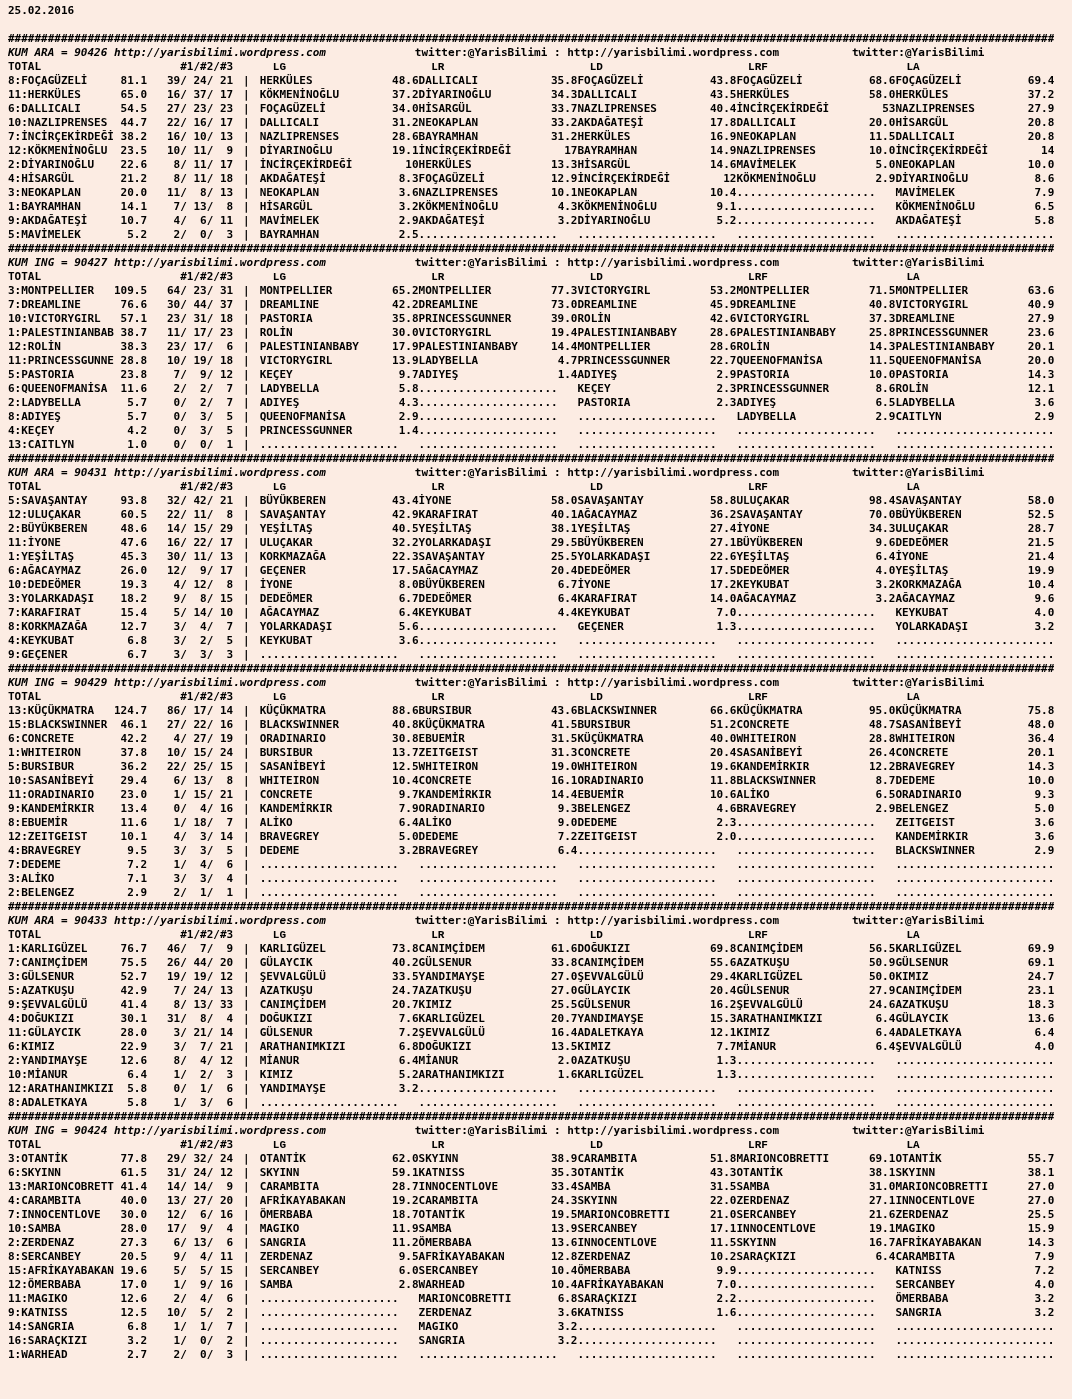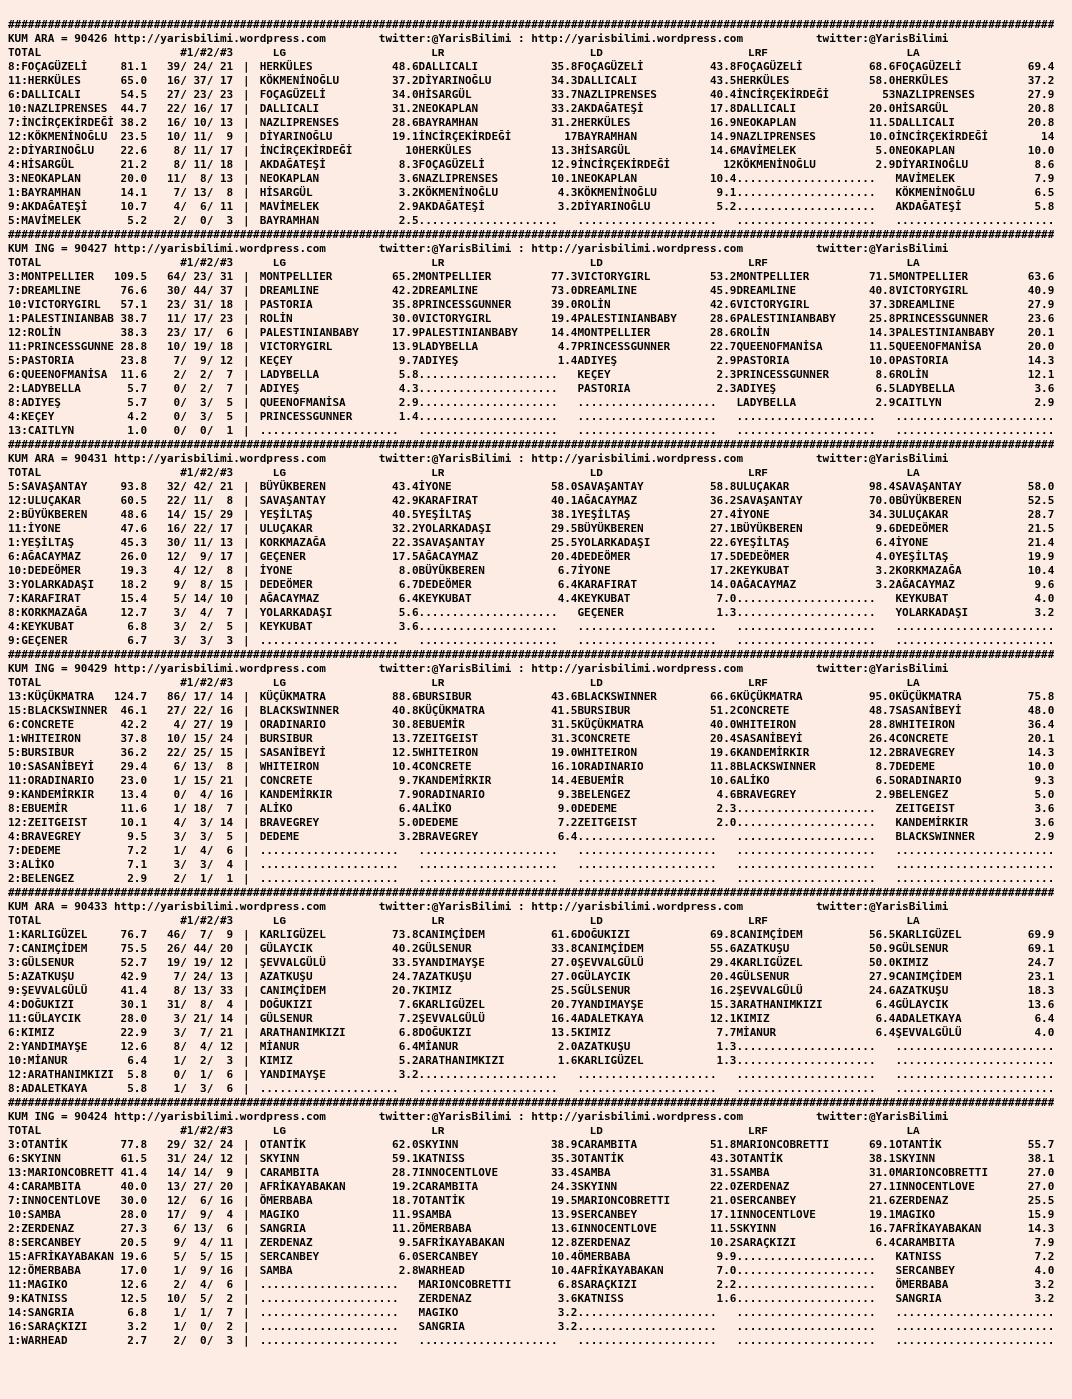--- a/index.html
+++ b/index.html
@@ -9,32 +9,33 @@
     font-family:"DejaVu Sans Mono","Liberation Mono",monospace;
     font-weight:bold;
     font-size:11px;
     line-height:14px;
   }
   .page{padding:4px 0 2px 8px;width:1058px;overflow:hidden;}
   .page span,.page div{white-space:pre;}
   .spacer{height:14px;}
   .hashline{width:158ch;height:14px;overflow:hidden;}
   .sec-head{display:flex;width:158ch;}
-  .sh-left{width:56ch;overflow:hidden;}
-  .sh-mid{width:66ch;overflow:hidden;}
+  .sh-left{width:56ch;overflow:hidden;font-style:italic;}
+  .sh-mid{width:66ch;overflow:hidden;margin-left:36px;}
   .sh-right{flex:1;}
   .row{display:flex;height:14px;}
   .c-name{width:16ch;overflow:visible;}
   .c-total{width:5ch;text-align:right;}
   .c-counts{width:13ch;text-align:right;}
   .c-bar{width:4ch;text-align:center;}
   .cell{display:flex;width:24ch;}
   .s-name{width:19ch;overflow:visible;}
   .s-val{width:5ch;text-align:right;}
   .colhead .cell{padding-left:2ch;width:22ch;font-family:Liberation Mono, monospace;}
 </style>
 </head>
 <body>
 
 <div class="page">
+  <div>25.02.2016</div>
   <div class="spacer"></div>
   <div id="sections"><section class="sec"><div class="hashline">####################################################################################################################################################################################################################################################################</div><div class="sec-head"><span class="sh-left"><span>KUM ARA = 90426 </span><span>http://yarisbilimi.wordpress.com</span></span><span class="sh-mid"><span>twitter:@YarisBilimi</span><span> : </span><span>http://yarisbilimi.wordpress.com</span></span><span class="sh-right">twitter:@YarisBilimi</span></div><div class="row colhead"><span class="c-name">TOTAL</span><span class="c-total"></span><span class="c-counts">#1/#2/#3</span><span class="c-bar"></span><span class="cell head">LG</span><span class="cell head">LR</span><span class="cell head">LD</span><span class="cell head">LRF</span><span class="cell head">LA</span></div><div class="row"><span class="c-name">8:FOÇAGÜZELİ</span><span class="c-total">81.1</span><span class="c-counts">39/ 24/ 21</span><span class="c-bar">|</span><span class="cell"><span class="s-name">HERKÜLES</span><span class="s-val">48.6</span></span><span class="cell"><span class="s-name">DALLICALI</span><span class="s-val">35.8</span></span><span class="cell"><span class="s-name">FOÇAGÜZELİ</span><span class="s-val">43.8</span></span><span class="cell"><span class="s-name">FOÇAGÜZELİ</span><span class="s-val">68.6</span></span><span class="cell"><span class="s-name">FOÇAGÜZELİ</span><span class="s-val">69.4</span></span></div><div class="row"><span class="c-name">11:HERKÜLES</span><span class="c-total">65.0</span><span class="c-counts">16/ 37/ 17</span><span class="c-bar">|</span><span class="cell"><span class="s-name">KÖKMENİNOĞLU</span><span class="s-val">37.2</span></span><span class="cell"><span class="s-name">DİYARINOĞLU</span><span class="s-val">34.3</span></span><span class="cell"><span class="s-name">DALLICALI</span><span class="s-val">43.5</span></span><span class="cell"><span class="s-name">HERKÜLES</span><span class="s-val">58.0</span></span><span class="cell"><span class="s-name">HERKÜLES</span><span class="s-val">37.2</span></span></div><div class="row"><span class="c-name">6:DALLICALI</span><span class="c-total">54.5</span><span class="c-counts">27/ 23/ 23</span><span class="c-bar">|</span><span class="cell"><span class="s-name">FOÇAGÜZELİ</span><span class="s-val">34.0</span></span><span class="cell"><span class="s-name">HİSARGÜL</span><span class="s-val">33.7</span></span><span class="cell"><span class="s-name">NAZLIPRENSES</span><span class="s-val">40.4</span></span><span class="cell"><span class="s-name">İNCİRÇEKİRDEĞİ</span><span class="s-val">53</span></span><span class="cell"><span class="s-name">NAZLIPRENSES</span><span class="s-val">27.9</span></span></div><div class="row"><span class="c-name">10:NAZLIPRENSES</span><span class="c-total">44.7</span><span class="c-counts">22/ 16/ 17</span><span class="c-bar">|</span><span class="cell"><span class="s-name">DALLICALI</span><span class="s-val">31.2</span></span><span class="cell"><span class="s-name">NEOKAPLAN</span><span class="s-val">33.2</span></span><span class="cell"><span class="s-name">AKDAĞATEŞİ</span><span class="s-val">17.8</span></span><span class="cell"><span class="s-name">DALLICALI</span><span class="s-val">20.0</span></span><span class="cell"><span class="s-name">HİSARGÜL</span><span class="s-val">20.8</span></span></div><div class="row"><span class="c-name">7:İNCİRÇEKİRDEĞİ</span><span class="c-total">38.2</span><span class="c-counts">16/ 10/ 13</span><span class="c-bar">|</span><span class="cell"><span class="s-name">NAZLIPRENSES</span><span class="s-val">28.6</span></span><span class="cell"><span class="s-name">BAYRAMHAN</span><span class="s-val">31.2</span></span><span class="cell"><span class="s-name">HERKÜLES</span><span class="s-val">16.9</span></span><span class="cell"><span class="s-name">NEOKAPLAN</span><span class="s-val">11.5</span></span><span class="cell"><span class="s-name">DALLICALI</span><span class="s-val">20.8</span></span></div><div class="row"><span class="c-name">12:KÖKMENİNOĞLU</span><span class="c-total">23.5</span><span class="c-counts">10/ 11/  9</span><span class="c-bar">|</span><span class="cell"><span class="s-name">DİYARINOĞLU</span><span class="s-val">19.1</span></span><span class="cell"><span class="s-name">İNCİRÇEKİRDEĞİ</span><span class="s-val">17</span></span><span class="cell"><span class="s-name">BAYRAMHAN</span><span class="s-val">14.9</span></span><span class="cell"><span class="s-name">NAZLIPRENSES</span><span class="s-val">10.0</span></span><span class="cell"><span class="s-name">İNCİRÇEKİRDEĞİ</span><span class="s-val">14</span></span></div><div class="row"><span class="c-name">2:DİYARINOĞLU</span><span class="c-total">22.6</span><span class="c-counts"> 8/ 11/ 17</span><span class="c-bar">|</span><span class="cell"><span class="s-name">İNCİRÇEKİRDEĞİ</span><span class="s-val">10</span></span><span class="cell"><span class="s-name">HERKÜLES</span><span class="s-val">13.3</span></span><span class="cell"><span class="s-name">HİSARGÜL</span><span class="s-val">14.6</span></span><span class="cell"><span class="s-name">MAVİMELEK</span><span class="s-val">5.0</span></span><span class="cell"><span class="s-name">NEOKAPLAN</span><span class="s-val">10.0</span></span></div><div class="row"><span class="c-name">4:HİSARGÜL</span><span class="c-total">21.2</span><span class="c-counts"> 8/ 11/ 18</span><span class="c-bar">|</span><span class="cell"><span class="s-name">AKDAĞATEŞİ</span><span class="s-val">8.3</span></span><span class="cell"><span class="s-name">FOÇAGÜZELİ</span><span class="s-val">12.9</span></span><span class="cell"><span class="s-name">İNCİRÇEKİRDEĞİ</span><span class="s-val">12</span></span><span class="cell"><span class="s-name">KÖKMENİNOĞLU</span><span class="s-val">2.9</span></span><span class="cell"><span class="s-name">DİYARINOĞLU</span><span class="s-val">8.6</span></span></div><div class="row"><span class="c-name">3:NEOKAPLAN</span><span class="c-total">20.0</span><span class="c-counts">11/  8/ 13</span><span class="c-bar">|</span><span class="cell"><span class="s-name">NEOKAPLAN</span><span class="s-val">3.6</span></span><span class="cell"><span class="s-name">NAZLIPRENSES</span><span class="s-val">10.1</span></span><span class="cell"><span class="s-name">NEOKAPLAN</span><span class="s-val">10.4</span></span><span class="cell"><span class="s-name">.....................</span><span class="s-val"></span></span><span class="cell"><span class="s-name">MAVİMELEK</span><span class="s-val">7.9</span></span></div><div class="row"><span class="c-name">1:BAYRAMHAN</span><span class="c-total">14.1</span><span class="c-counts"> 7/ 13/  8</span><span class="c-bar">|</span><span class="cell"><span class="s-name">HİSARGÜL</span><span class="s-val">3.2</span></span><span class="cell"><span class="s-name">KÖKMENİNOĞLU</span><span class="s-val">4.3</span></span><span class="cell"><span class="s-name">KÖKMENİNOĞLU</span><span class="s-val">9.1</span></span><span class="cell"><span class="s-name">.....................</span><span class="s-val"></span></span><span class="cell"><span class="s-name">KÖKMENİNOĞLU</span><span class="s-val">6.5</span></span></div><div class="row"><span class="c-name">9:AKDAĞATEŞİ</span><span class="c-total">10.7</span><span class="c-counts"> 4/  6/ 11</span><span class="c-bar">|</span><span class="cell"><span class="s-name">MAVİMELEK</span><span class="s-val">2.9</span></span><span class="cell"><span class="s-name">AKDAĞATEŞİ</span><span class="s-val">3.2</span></span><span class="cell"><span class="s-name">DİYARINOĞLU</span><span class="s-val">5.2</span></span><span class="cell"><span class="s-name">.....................</span><span class="s-val"></span></span><span class="cell"><span class="s-name">AKDAĞATEŞİ</span><span class="s-val">5.8</span></span></div><div class="row"><span class="c-name">5:MAVİMELEK</span><span class="c-total">5.2</span><span class="c-counts"> 2/  0/  3</span><span class="c-bar">|</span><span class="cell"><span class="s-name">BAYRAMHAN</span><span class="s-val">2.5</span></span><span class="cell"><span class="s-name">.....................</span><span class="s-val"></span></span><span class="cell"><span class="s-name">.....................</span><span class="s-val"></span></span><span class="cell"><span class="s-name">.....................</span><span class="s-val"></span></span><span class="cell"><span class="s-name">........................</span><span class="s-val"></span></span></div></section><section class="sec"><div class="hashline">####################################################################################################################################################################################################################################################################</div><div class="sec-head"><span class="sh-left"><span>KUM ING = 90427 </span><span>http://yarisbilimi.wordpress.com</span></span><span class="sh-mid"><span>twitter:@YarisBilimi</span><span> : </span><span>http://yarisbilimi.wordpress.com</span></span><span class="sh-right">twitter:@YarisBilimi</span></div><div class="row colhead"><span class="c-name">TOTAL</span><span class="c-total"></span><span class="c-counts">#1/#2/#3</span><span class="c-bar"></span><span class="cell head">LG</span><span class="cell head">LR</span><span class="cell head">LD</span><span class="cell head">LRF</span><span class="cell head">LA</span></div><div class="row"><span class="c-name">3:MONTPELLIER</span><span class="c-total">109.5</span><span class="c-counts">64/ 23/ 31</span><span class="c-bar">|</span><span class="cell"><span class="s-name">MONTPELLIER</span><span class="s-val">65.2</span></span><span class="cell"><span class="s-name">MONTPELLIER</span><span class="s-val">77.3</span></span><span class="cell"><span class="s-name">VICTORYGIRL</span><span class="s-val">53.2</span></span><span class="cell"><span class="s-name">MONTPELLIER</span><span class="s-val">71.5</span></span><span class="cell"><span class="s-name">MONTPELLIER</span><span class="s-val">63.6</span></span></div><div class="row"><span class="c-name">7:DREAMLINE</span><span class="c-total">76.6</span><span class="c-counts">30/ 44/ 37</span><span class="c-bar">|</span><span class="cell"><span class="s-name">DREAMLINE</span><span class="s-val">42.2</span></span><span class="cell"><span class="s-name">DREAMLINE</span><span class="s-val">73.0</span></span><span class="cell"><span class="s-name">DREAMLINE</span><span class="s-val">45.9</span></span><span class="cell"><span class="s-name">DREAMLINE</span><span class="s-val">40.8</span></span><span class="cell"><span class="s-name">VICTORYGIRL</span><span class="s-val">40.9</span></span></div><div class="row"><span class="c-name">10:VICTORYGIRL</span><span class="c-total">57.1</span><span class="c-counts">23/ 31/ 18</span><span class="c-bar">|</span><span class="cell"><span class="s-name">PASTORIA</span><span class="s-val">35.8</span></span><span class="cell"><span class="s-name">PRINCESSGUNNER</span><span class="s-val">39.0</span></span><span class="cell"><span class="s-name">ROLİN</span><span class="s-val">42.6</span></span><span class="cell"><span class="s-name">VICTORYGIRL</span><span class="s-val">37.3</span></span><span class="cell"><span class="s-name">DREAMLINE</span><span class="s-val">27.9</span></span></div><div class="row"><span class="c-name">1:PALESTINIANBAB</span><span class="c-total">38.7</span><span class="c-counts">11/ 17/ 23</span><span class="c-bar">|</span><span class="cell"><span class="s-name">ROLİN</span><span class="s-val">30.0</span></span><span class="cell"><span class="s-name">VICTORYGIRL</span><span class="s-val">19.4</span></span><span class="cell"><span class="s-name">PALESTINIANBABY</span><span class="s-val">28.6</span></span><span class="cell"><span class="s-name">PALESTINIANBABY</span><span class="s-val">25.8</span></span><span class="cell"><span class="s-name">PRINCESSGUNNER</span><span class="s-val">23.6</span></span></div><div class="row"><span class="c-name">12:ROLİN</span><span class="c-total">38.3</span><span class="c-counts">23/ 17/  6</span><span class="c-bar">|</span><span class="cell"><span class="s-name">PALESTINIANBABY</span><span class="s-val">17.9</span></span><span class="cell"><span class="s-name">PALESTINIANBABY</span><span class="s-val">14.4</span></span><span class="cell"><span class="s-name">MONTPELLIER</span><span class="s-val">28.6</span></span><span class="cell"><span class="s-name">ROLİN</span><span class="s-val">14.3</span></span><span class="cell"><span class="s-name">PALESTINIANBABY</span><span class="s-val">20.1</span></span></div><div class="row"><span class="c-name">11:PRINCESSGUNNE</span><span class="c-total">28.8</span><span class="c-counts">10/ 19/ 18</span><span class="c-bar">|</span><span class="cell"><span class="s-name">VICTORYGIRL</span><span class="s-val">13.9</span></span><span class="cell"><span class="s-name">LADYBELLA</span><span class="s-val">4.7</span></span><span class="cell"><span class="s-name">PRINCESSGUNNER</span><span class="s-val">22.7</span></span><span class="cell"><span class="s-name">QUEENOFMANİSA</span><span class="s-val">11.5</span></span><span class="cell"><span class="s-name">QUEENOFMANİSA</span><span class="s-val">20.0</span></span></div><div class="row"><span class="c-name">5:PASTORIA</span><span class="c-total">23.8</span><span class="c-counts"> 7/  9/ 12</span><span class="c-bar">|</span><span class="cell"><span class="s-name">KEÇEY</span><span class="s-val">9.7</span></span><span class="cell"><span class="s-name">ADIYEŞ</span><span class="s-val">1.4</span></span><span class="cell"><span class="s-name">ADIYEŞ</span><span class="s-val">2.9</span></span><span class="cell"><span class="s-name">PASTORIA</span><span class="s-val">10.0</span></span><span class="cell"><span class="s-name">PASTORIA</span><span class="s-val">14.3</span></span></div><div class="row"><span class="c-name">6:QUEENOFMANİSA</span><span class="c-total">11.6</span><span class="c-counts"> 2/  2/  7</span><span class="c-bar">|</span><span class="cell"><span class="s-name">LADYBELLA</span><span class="s-val">5.8</span></span><span class="cell"><span class="s-name">.....................</span><span class="s-val"></span></span><span class="cell"><span class="s-name">KEÇEY</span><span class="s-val">2.3</span></span><span class="cell"><span class="s-name">PRINCESSGUNNER</span><span class="s-val">8.6</span></span><span class="cell"><span class="s-name">ROLİN</span><span class="s-val">12.1</span></span></div><div class="row"><span class="c-name">2:LADYBELLA</span><span class="c-total">5.7</span><span class="c-counts"> 0/  2/  7</span><span class="c-bar">|</span><span class="cell"><span class="s-name">ADIYEŞ</span><span class="s-val">4.3</span></span><span class="cell"><span class="s-name">.....................</span><span class="s-val"></span></span><span class="cell"><span class="s-name">PASTORIA</span><span class="s-val">2.3</span></span><span class="cell"><span class="s-name">ADIYEŞ</span><span class="s-val">6.5</span></span><span class="cell"><span class="s-name">LADYBELLA</span><span class="s-val">3.6</span></span></div><div class="row"><span class="c-name">8:ADIYEŞ</span><span class="c-total">5.7</span><span class="c-counts"> 0/  3/  5</span><span class="c-bar">|</span><span class="cell"><span class="s-name">QUEENOFMANİSA</span><span class="s-val">2.9</span></span><span class="cell"><span class="s-name">.....................</span><span class="s-val"></span></span><span class="cell"><span class="s-name">.....................</span><span class="s-val"></span></span><span class="cell"><span class="s-name">LADYBELLA</span><span class="s-val">2.9</span></span><span class="cell"><span class="s-name">CAITLYN</span><span class="s-val">2.9</span></span></div><div class="row"><span class="c-name">4:KEÇEY</span><span class="c-total">4.2</span><span class="c-counts"> 0/  3/  5</span><span class="c-bar">|</span><span class="cell"><span class="s-name">PRINCESSGUNNER</span><span class="s-val">1.4</span></span><span class="cell"><span class="s-name">.....................</span><span class="s-val"></span></span><span class="cell"><span class="s-name">.....................</span><span class="s-val"></span></span><span class="cell"><span class="s-name">.....................</span><span class="s-val"></span></span><span class="cell"><span class="s-name">........................</span><span class="s-val"></span></span></div><div class="row"><span class="c-name">13:CAITLYN</span><span class="c-total">1.0</span><span class="c-counts"> 0/  0/  1</span><span class="c-bar">|</span><span class="cell"><span class="s-name">.....................</span><span class="s-val"></span></span><span class="cell"><span class="s-name">.....................</span><span class="s-val"></span></span><span class="cell"><span class="s-name">.....................</span><span class="s-val"></span></span><span class="cell"><span class="s-name">.....................</span><span class="s-val"></span></span><span class="cell"><span class="s-name">........................</span><span class="s-val"></span></span></div></section><section class="sec"><div class="hashline">####################################################################################################################################################################################################################################################################</div><div class="sec-head"><span class="sh-left"><span>KUM ARA = 90431 </span><span>http://yarisbilimi.wordpress.com</span></span><span class="sh-mid"><span>twitter:@YarisBilimi</span><span> : </span><span>http://yarisbilimi.wordpress.com</span></span><span class="sh-right">twitter:@YarisBilimi</span></div><div class="row colhead"><span class="c-name">TOTAL</span><span class="c-total"></span><span class="c-counts">#1/#2/#3</span><span class="c-bar"></span><span class="cell head">LG</span><span class="cell head">LR</span><span class="cell head">LD</span><span class="cell head">LRF</span><span class="cell head">LA</span></div><div class="row"><span class="c-name">5:SAVAŞANTAY</span><span class="c-total">93.8</span><span class="c-counts">32/ 42/ 21</span><span class="c-bar">|</span><span class="cell"><span class="s-name">BÜYÜKBEREN</span><span class="s-val">43.4</span></span><span class="cell"><span class="s-name">İYONE</span><span class="s-val">58.0</span></span><span class="cell"><span class="s-name">SAVAŞANTAY</span><span class="s-val">58.8</span></span><span class="cell"><span class="s-name">ULUÇAKAR</span><span class="s-val">98.4</span></span><span class="cell"><span class="s-name">SAVAŞANTAY</span><span class="s-val">58.0</span></span></div><div class="row"><span class="c-name">12:ULUÇAKAR</span><span class="c-total">60.5</span><span class="c-counts">22/ 11/  8</span><span class="c-bar">|</span><span class="cell"><span class="s-name">SAVAŞANTAY</span><span class="s-val">42.9</span></span><span class="cell"><span class="s-name">KARAFIRAT</span><span class="s-val">40.1</span></span><span class="cell"><span class="s-name">AĞACAYMAZ</span><span class="s-val">36.2</span></span><span class="cell"><span class="s-name">SAVAŞANTAY</span><span class="s-val">70.0</span></span><span class="cell"><span class="s-name">BÜYÜKBEREN</span><span class="s-val">52.5</span></span></div><div class="row"><span class="c-name">2:BÜYÜKBEREN</span><span class="c-total">48.6</span><span class="c-counts">14/ 15/ 29</span><span class="c-bar">|</span><span class="cell"><span class="s-name">YEŞİLTAŞ</span><span class="s-val">40.5</span></span><span class="cell"><span class="s-name">YEŞİLTAŞ</span><span class="s-val">38.1</span></span><span class="cell"><span class="s-name">YEŞİLTAŞ</span><span class="s-val">27.4</span></span><span class="cell"><span class="s-name">İYONE</span><span class="s-val">34.3</span></span><span class="cell"><span class="s-name">ULUÇAKAR</span><span class="s-val">28.7</span></span></div><div class="row"><span class="c-name">11:İYONE</span><span class="c-total">47.6</span><span class="c-counts">16/ 22/ 17</span><span class="c-bar">|</span><span class="cell"><span class="s-name">ULUÇAKAR</span><span class="s-val">32.2</span></span><span class="cell"><span class="s-name">YOLARKADAŞI</span><span class="s-val">29.5</span></span><span class="cell"><span class="s-name">BÜYÜKBEREN</span><span class="s-val">27.1</span></span><span class="cell"><span class="s-name">BÜYÜKBEREN</span><span class="s-val">9.6</span></span><span class="cell"><span class="s-name">DEDEÖMER</span><span class="s-val">21.5</span></span></div><div class="row"><span class="c-name">1:YEŞİLTAŞ</span><span class="c-total">45.3</span><span class="c-counts">30/ 11/ 13</span><span class="c-bar">|</span><span class="cell"><span class="s-name">KORKMAZAĞA</span><span class="s-val">22.3</span></span><span class="cell"><span class="s-name">SAVAŞANTAY</span><span class="s-val">25.5</span></span><span class="cell"><span class="s-name">YOLARKADAŞI</span><span class="s-val">22.6</span></span><span class="cell"><span class="s-name">YEŞİLTAŞ</span><span class="s-val">6.4</span></span><span class="cell"><span class="s-name">İYONE</span><span class="s-val">21.4</span></span></div><div class="row"><span class="c-name">6:AĞACAYMAZ</span><span class="c-total">26.0</span><span class="c-counts">12/  9/ 17</span><span class="c-bar">|</span><span class="cell"><span class="s-name">GEÇENER</span><span class="s-val">17.5</span></span><span class="cell"><span class="s-name">AĞACAYMAZ</span><span class="s-val">20.4</span></span><span class="cell"><span class="s-name">DEDEÖMER</span><span class="s-val">17.5</span></span><span class="cell"><span class="s-name">DEDEÖMER</span><span class="s-val">4.0</span></span><span class="cell"><span class="s-name">YEŞİLTAŞ</span><span class="s-val">19.9</span></span></div><div class="row"><span class="c-name">10:DEDEÖMER</span><span class="c-total">19.3</span><span class="c-counts"> 4/ 12/  8</span><span class="c-bar">|</span><span class="cell"><span class="s-name">İYONE</span><span class="s-val">8.0</span></span><span class="cell"><span class="s-name">BÜYÜKBEREN</span><span class="s-val">6.7</span></span><span class="cell"><span class="s-name">İYONE</span><span class="s-val">17.2</span></span><span class="cell"><span class="s-name">KEYKUBAT</span><span class="s-val">3.2</span></span><span class="cell"><span class="s-name">KORKMAZAĞA</span><span class="s-val">10.4</span></span></div><div class="row"><span class="c-name">3:YOLARKADAŞI</span><span class="c-total">18.2</span><span class="c-counts"> 9/  8/ 15</span><span class="c-bar">|</span><span class="cell"><span class="s-name">DEDEÖMER</span><span class="s-val">6.7</span></span><span class="cell"><span class="s-name">DEDEÖMER</span><span class="s-val">6.4</span></span><span class="cell"><span class="s-name">KARAFIRAT</span><span class="s-val">14.0</span></span><span class="cell"><span class="s-name">AĞACAYMAZ</span><span class="s-val">3.2</span></span><span class="cell"><span class="s-name">AĞACAYMAZ</span><span class="s-val">9.6</span></span></div><div class="row"><span class="c-name">7:KARAFIRAT</span><span class="c-total">15.4</span><span class="c-counts"> 5/ 14/ 10</span><span class="c-bar">|</span><span class="cell"><span class="s-name">AĞACAYMAZ</span><span class="s-val">6.4</span></span><span class="cell"><span class="s-name">KEYKUBAT</span><span class="s-val">4.4</span></span><span class="cell"><span class="s-name">KEYKUBAT</span><span class="s-val">7.0</span></span><span class="cell"><span class="s-name">.....................</span><span class="s-val"></span></span><span class="cell"><span class="s-name">KEYKUBAT</span><span class="s-val">4.0</span></span></div><div class="row"><span class="c-name">8:KORKMAZAĞA</span><span class="c-total">12.7</span><span class="c-counts"> 3/  4/  7</span><span class="c-bar">|</span><span class="cell"><span class="s-name">YOLARKADAŞI</span><span class="s-val">5.6</span></span><span class="cell"><span class="s-name">.....................</span><span class="s-val"></span></span><span class="cell"><span class="s-name">GEÇENER</span><span class="s-val">1.3</span></span><span class="cell"><span class="s-name">.....................</span><span class="s-val"></span></span><span class="cell"><span class="s-name">YOLARKADAŞI</span><span class="s-val">3.2</span></span></div><div class="row"><span class="c-name">4:KEYKUBAT</span><span class="c-total">6.8</span><span class="c-counts"> 3/  2/  5</span><span class="c-bar">|</span><span class="cell"><span class="s-name">KEYKUBAT</span><span class="s-val">3.6</span></span><span class="cell"><span class="s-name">.....................</span><span class="s-val"></span></span><span class="cell"><span class="s-name">.....................</span><span class="s-val"></span></span><span class="cell"><span class="s-name">.....................</span><span class="s-val"></span></span><span class="cell"><span class="s-name">........................</span><span class="s-val"></span></span></div><div class="row"><span class="c-name">9:GEÇENER</span><span class="c-total">6.7</span><span class="c-counts"> 3/  3/  3</span><span class="c-bar">|</span><span class="cell"><span class="s-name">.....................</span><span class="s-val"></span></span><span class="cell"><span class="s-name">.....................</span><span class="s-val"></span></span><span class="cell"><span class="s-name">.....................</span><span class="s-val"></span></span><span class="cell"><span class="s-name">.....................</span><span class="s-val"></span></span><span class="cell"><span class="s-name">........................</span><span class="s-val"></span></span></div></section><section class="sec"><div class="hashline">####################################################################################################################################################################################################################################################################</div><div class="sec-head"><span class="sh-left"><span>KUM ING = 90429 </span><span>http://yarisbilimi.wordpress.com</span></span><span class="sh-mid"><span>twitter:@YarisBilimi</span><span> : </span><span>http://yarisbilimi.wordpress.com</span></span><span class="sh-right">twitter:@YarisBilimi</span></div><div class="row colhead"><span class="c-name">TOTAL</span><span class="c-total"></span><span class="c-counts">#1/#2/#3</span><span class="c-bar"></span><span class="cell head">LG</span><span class="cell head">LR</span><span class="cell head">LD</span><span class="cell head">LRF</span><span class="cell head">LA</span></div><div class="row"><span class="c-name">13:KÜÇÜKMATRA</span><span class="c-total">124.7</span><span class="c-counts">86/ 17/ 14</span><span class="c-bar">|</span><span class="cell"><span class="s-name">KÜÇÜKMATRA</span><span class="s-val">88.6</span></span><span class="cell"><span class="s-name">BURSIBUR</span><span class="s-val">43.6</span></span><span class="cell"><span class="s-name">BLACKSWINNER</span><span class="s-val">66.6</span></span><span class="cell"><span class="s-name">KÜÇÜKMATRA</span><span class="s-val">95.0</span></span><span class="cell"><span class="s-name">KÜÇÜKMATRA</span><span class="s-val">75.8</span></span></div><div class="row"><span class="c-name">15:BLACKSWINNER</span><span class="c-total">46.1</span><span class="c-counts">27/ 22/ 16</span><span class="c-bar">|</span><span class="cell"><span class="s-name">BLACKSWINNER</span><span class="s-val">40.8</span></span><span class="cell"><span class="s-name">KÜÇÜKMATRA</span><span class="s-val">41.5</span></span><span class="cell"><span class="s-name">BURSIBUR</span><span class="s-val">51.2</span></span><span class="cell"><span class="s-name">CONCRETE</span><span class="s-val">48.7</span></span><span class="cell"><span class="s-name">SASANİBEYİ</span><span class="s-val">48.0</span></span></div><div class="row"><span class="c-name">6:CONCRETE</span><span class="c-total">42.2</span><span class="c-counts"> 4/ 27/ 19</span><span class="c-bar">|</span><span class="cell"><span class="s-name">ORADINARIO</span><span class="s-val">30.8</span></span><span class="cell"><span class="s-name">EBUEMİR</span><span class="s-val">31.5</span></span><span class="cell"><span class="s-name">KÜÇÜKMATRA</span><span class="s-val">40.0</span></span><span class="cell"><span class="s-name">WHITEIRON</span><span class="s-val">28.8</span></span><span class="cell"><span class="s-name">WHITEIRON</span><span class="s-val">36.4</span></span></div><div class="row"><span class="c-name">1:WHITEIRON</span><span class="c-total">37.8</span><span class="c-counts">10/ 15/ 24</span><span class="c-bar">|</span><span class="cell"><span class="s-name">BURSIBUR</span><span class="s-val">13.7</span></span><span class="cell"><span class="s-name">ZEITGEIST</span><span class="s-val">31.3</span></span><span class="cell"><span class="s-name">CONCRETE</span><span class="s-val">20.4</span></span><span class="cell"><span class="s-name">SASANİBEYİ</span><span class="s-val">26.4</span></span><span class="cell"><span class="s-name">CONCRETE</span><span class="s-val">20.1</span></span></div><div class="row"><span class="c-name">5:BURSIBUR</span><span class="c-total">36.2</span><span class="c-counts">22/ 25/ 15</span><span class="c-bar">|</span><span class="cell"><span class="s-name">SASANİBEYİ</span><span class="s-val">12.5</span></span><span class="cell"><span class="s-name">WHITEIRON</span><span class="s-val">19.0</span></span><span class="cell"><span class="s-name">WHITEIRON</span><span class="s-val">19.6</span></span><span class="cell"><span class="s-name">KANDEMİRKIR</span><span class="s-val">12.2</span></span><span class="cell"><span class="s-name">BRAVEGREY</span><span class="s-val">14.3</span></span></div><div class="row"><span class="c-name">10:SASANİBEYİ</span><span class="c-total">29.4</span><span class="c-counts"> 6/ 13/  8</span><span class="c-bar">|</span><span class="cell"><span class="s-name">WHITEIRON</span><span class="s-val">10.4</span></span><span class="cell"><span class="s-name">CONCRETE</span><span class="s-val">16.1</span></span><span class="cell"><span class="s-name">ORADINARIO</span><span class="s-val">11.8</span></span><span class="cell"><span class="s-name">BLACKSWINNER</span><span class="s-val">8.7</span></span><span class="cell"><span class="s-name">DEDEME</span><span class="s-val">10.0</span></span></div><div class="row"><span class="c-name">11:ORADINARIO</span><span class="c-total">23.0</span><span class="c-counts"> 1/ 15/ 21</span><span class="c-bar">|</span><span class="cell"><span class="s-name">CONCRETE</span><span class="s-val">9.7</span></span><span class="cell"><span class="s-name">KANDEMİRKIR</span><span class="s-val">14.4</span></span><span class="cell"><span class="s-name">EBUEMİR</span><span class="s-val">10.6</span></span><span class="cell"><span class="s-name">ALİKO</span><span class="s-val">6.5</span></span><span class="cell"><span class="s-name">ORADINARIO</span><span class="s-val">9.3</span></span></div><div class="row"><span class="c-name">9:KANDEMİRKIR</span><span class="c-total">13.4</span><span class="c-counts"> 0/  4/ 16</span><span class="c-bar">|</span><span class="cell"><span class="s-name">KANDEMİRKIR</span><span class="s-val">7.9</span></span><span class="cell"><span class="s-name">ORADINARIO</span><span class="s-val">9.3</span></span><span class="cell"><span class="s-name">BELENGEZ</span><span class="s-val">4.6</span></span><span class="cell"><span class="s-name">BRAVEGREY</span><span class="s-val">2.9</span></span><span class="cell"><span class="s-name">BELENGEZ</span><span class="s-val">5.0</span></span></div><div class="row"><span class="c-name">8:EBUEMİR</span><span class="c-total">11.6</span><span class="c-counts"> 1/ 18/  7</span><span class="c-bar">|</span><span class="cell"><span class="s-name">ALİKO</span><span class="s-val">6.4</span></span><span class="cell"><span class="s-name">ALİKO</span><span class="s-val">9.0</span></span><span class="cell"><span class="s-name">DEDEME</span><span class="s-val">2.3</span></span><span class="cell"><span class="s-name">.....................</span><span class="s-val"></span></span><span class="cell"><span class="s-name">ZEITGEIST</span><span class="s-val">3.6</span></span></div><div class="row"><span class="c-name">12:ZEITGEIST</span><span class="c-total">10.1</span><span class="c-counts"> 4/  3/ 14</span><span class="c-bar">|</span><span class="cell"><span class="s-name">BRAVEGREY</span><span class="s-val">5.0</span></span><span class="cell"><span class="s-name">DEDEME</span><span class="s-val">7.2</span></span><span class="cell"><span class="s-name">ZEITGEIST</span><span class="s-val">2.0</span></span><span class="cell"><span class="s-name">.....................</span><span class="s-val"></span></span><span class="cell"><span class="s-name">KANDEMİRKIR</span><span class="s-val">3.6</span></span></div><div class="row"><span class="c-name">4:BRAVEGREY</span><span class="c-total">9.5</span><span class="c-counts"> 3/  3/  5</span><span class="c-bar">|</span><span class="cell"><span class="s-name">DEDEME</span><span class="s-val">3.2</span></span><span class="cell"><span class="s-name">BRAVEGREY</span><span class="s-val">6.4</span></span><span class="cell"><span class="s-name">.....................</span><span class="s-val"></span></span><span class="cell"><span class="s-name">.....................</span><span class="s-val"></span></span><span class="cell"><span class="s-name">BLACKSWINNER</span><span class="s-val">2.9</span></span></div><div class="row"><span class="c-name">7:DEDEME</span><span class="c-total">7.2</span><span class="c-counts"> 1/  4/  6</span><span class="c-bar">|</span><span class="cell"><span class="s-name">.....................</span><span class="s-val"></span></span><span class="cell"><span class="s-name">.....................</span><span class="s-val"></span></span><span class="cell"><span class="s-name">.....................</span><span class="s-val"></span></span><span class="cell"><span class="s-name">.....................</span><span class="s-val"></span></span><span class="cell"><span class="s-name">........................</span><span class="s-val"></span></span></div><div class="row"><span class="c-name">3:ALİKO</span><span class="c-total">7.1</span><span class="c-counts"> 3/  3/  4</span><span class="c-bar">|</span><span class="cell"><span class="s-name">.....................</span><span class="s-val"></span></span><span class="cell"><span class="s-name">.....................</span><span class="s-val"></span></span><span class="cell"><span class="s-name">.....................</span><span class="s-val"></span></span><span class="cell"><span class="s-name">.....................</span><span class="s-val"></span></span><span class="cell"><span class="s-name">........................</span><span class="s-val"></span></span></div><div class="row"><span class="c-name">2:BELENGEZ</span><span class="c-total">2.9</span><span class="c-counts"> 2/  1/  1</span><span class="c-bar">|</span><span class="cell"><span class="s-name">.....................</span><span class="s-val"></span></span><span class="cell"><span class="s-name">.....................</span><span class="s-val"></span></span><span class="cell"><span class="s-name">.....................</span><span class="s-val"></span></span><span class="cell"><span class="s-name">.....................</span><span class="s-val"></span></span><span class="cell"><span class="s-name">........................</span><span class="s-val"></span></span></div></section><section class="sec"><div class="hashline">####################################################################################################################################################################################################################################################################</div><div class="sec-head"><span class="sh-left"><span>KUM ARA = 90433 </span><span>http://yarisbilimi.wordpress.com</span></span><span class="sh-mid"><span>twitter:@YarisBilimi</span><span> : </span><span>http://yarisbilimi.wordpress.com</span></span><span class="sh-right">twitter:@YarisBilimi</span></div><div class="row colhead"><span class="c-name">TOTAL</span><span class="c-total"></span><span class="c-counts">#1/#2/#3</span><span class="c-bar"></span><span class="cell head">LG</span><span class="cell head">LR</span><span class="cell head">LD</span><span class="cell head">LRF</span><span class="cell head">LA</span></div><div class="row"><span class="c-name">1:KARLIGÜZEL</span><span class="c-total">76.7</span><span class="c-counts">46/  7/  9</span><span class="c-bar">|</span><span class="cell"><span class="s-name">KARLIGÜZEL</span><span class="s-val">73.8</span></span><span class="cell"><span class="s-name">CANIMÇİDEM</span><span class="s-val">61.6</span></span><span class="cell"><span class="s-name">DOĞUKIZI</span><span class="s-val">69.8</span></span><span class="cell"><span class="s-name">CANIMÇİDEM</span><span class="s-val">56.5</span></span><span class="cell"><span class="s-name">KARLIGÜZEL</span><span class="s-val">69.9</span></span></div><div class="row"><span class="c-name">7:CANIMÇİDEM</span><span class="c-total">75.5</span><span class="c-counts">26/ 44/ 20</span><span class="c-bar">|</span><span class="cell"><span class="s-name">GÜLAYCIK</span><span class="s-val">40.2</span></span><span class="cell"><span class="s-name">GÜLSENUR</span><span class="s-val">33.8</span></span><span class="cell"><span class="s-name">CANIMÇİDEM</span><span class="s-val">55.6</span></span><span class="cell"><span class="s-name">AZATKUŞU</span><span class="s-val">50.9</span></span><span class="cell"><span class="s-name">GÜLSENUR</span><span class="s-val">69.1</span></span></div><div class="row"><span class="c-name">3:GÜLSENUR</span><span class="c-total">52.7</span><span class="c-counts">19/ 19/ 12</span><span class="c-bar">|</span><span class="cell"><span class="s-name">ŞEVVALGÜLÜ</span><span class="s-val">33.5</span></span><span class="cell"><span class="s-name">YANDIMAYŞE</span><span class="s-val">27.0</span></span><span class="cell"><span class="s-name">ŞEVVALGÜLÜ</span><span class="s-val">29.4</span></span><span class="cell"><span class="s-name">KARLIGÜZEL</span><span class="s-val">50.0</span></span><span class="cell"><span class="s-name">KIMIZ</span><span class="s-val">24.7</span></span></div><div class="row"><span class="c-name">5:AZATKUŞU</span><span class="c-total">42.9</span><span class="c-counts"> 7/ 24/ 13</span><span class="c-bar">|</span><span class="cell"><span class="s-name">AZATKUŞU</span><span class="s-val">24.7</span></span><span class="cell"><span class="s-name">AZATKUŞU</span><span class="s-val">27.0</span></span><span class="cell"><span class="s-name">GÜLAYCIK</span><span class="s-val">20.4</span></span><span class="cell"><span class="s-name">GÜLSENUR</span><span class="s-val">27.9</span></span><span class="cell"><span class="s-name">CANIMÇİDEM</span><span class="s-val">23.1</span></span></div><div class="row"><span class="c-name">9:ŞEVVALGÜLÜ</span><span class="c-total">41.4</span><span class="c-counts"> 8/ 13/ 33</span><span class="c-bar">|</span><span class="cell"><span class="s-name">CANIMÇİDEM</span><span class="s-val">20.7</span></span><span class="cell"><span class="s-name">KIMIZ</span><span class="s-val">25.5</span></span><span class="cell"><span class="s-name">GÜLSENUR</span><span class="s-val">16.2</span></span><span class="cell"><span class="s-name">ŞEVVALGÜLÜ</span><span class="s-val">24.6</span></span><span class="cell"><span class="s-name">AZATKUŞU</span><span class="s-val">18.3</span></span></div><div class="row"><span class="c-name">4:DOĞUKIZI</span><span class="c-total">30.1</span><span class="c-counts">31/  8/  4</span><span class="c-bar">|</span><span class="cell"><span class="s-name">DOĞUKIZI</span><span class="s-val">7.6</span></span><span class="cell"><span class="s-name">KARLIGÜZEL</span><span class="s-val">20.7</span></span><span class="cell"><span class="s-name">YANDIMAYŞE</span><span class="s-val">15.3</span></span><span class="cell"><span class="s-name">ARATHANIMKIZI</span><span class="s-val">6.4</span></span><span class="cell"><span class="s-name">GÜLAYCIK</span><span class="s-val">13.6</span></span></div><div class="row"><span class="c-name">11:GÜLAYCIK</span><span class="c-total">28.0</span><span class="c-counts"> 3/ 21/ 14</span><span class="c-bar">|</span><span class="cell"><span class="s-name">GÜLSENUR</span><span class="s-val">7.2</span></span><span class="cell"><span class="s-name">ŞEVVALGÜLÜ</span><span class="s-val">16.4</span></span><span class="cell"><span class="s-name">ADALETKAYA</span><span class="s-val">12.1</span></span><span class="cell"><span class="s-name">KIMIZ</span><span class="s-val">6.4</span></span><span class="cell"><span class="s-name">ADALETKAYA</span><span class="s-val">6.4</span></span></div><div class="row"><span class="c-name">6:KIMIZ</span><span class="c-total">22.9</span><span class="c-counts"> 3/  7/ 21</span><span class="c-bar">|</span><span class="cell"><span class="s-name">ARATHANIMKIZI</span><span class="s-val">6.8</span></span><span class="cell"><span class="s-name">DOĞUKIZI</span><span class="s-val">13.5</span></span><span class="cell"><span class="s-name">KIMIZ</span><span class="s-val">7.7</span></span><span class="cell"><span class="s-name">MİANUR</span><span class="s-val">6.4</span></span><span class="cell"><span class="s-name">ŞEVVALGÜLÜ</span><span class="s-val">4.0</span></span></div><div class="row"><span class="c-name">2:YANDIMAYŞE</span><span class="c-total">12.6</span><span class="c-counts"> 8/  4/ 12</span><span class="c-bar">|</span><span class="cell"><span class="s-name">MİANUR</span><span class="s-val">6.4</span></span><span class="cell"><span class="s-name">MİANUR</span><span class="s-val">2.0</span></span><span class="cell"><span class="s-name">AZATKUŞU</span><span class="s-val">1.3</span></span><span class="cell"><span class="s-name">.....................</span><span class="s-val"></span></span><span class="cell"><span class="s-name">........................</span><span class="s-val"></span></span></div><div class="row"><span class="c-name">10:MİANUR</span><span class="c-total">6.4</span><span class="c-counts"> 1/  2/  3</span><span class="c-bar">|</span><span class="cell"><span class="s-name">KIMIZ</span><span class="s-val">5.2</span></span><span class="cell"><span class="s-name">ARATHANIMKIZI</span><span class="s-val">1.6</span></span><span class="cell"><span class="s-name">KARLIGÜZEL</span><span class="s-val">1.3</span></span><span class="cell"><span class="s-name">.....................</span><span class="s-val"></span></span><span class="cell"><span class="s-name">........................</span><span class="s-val"></span></span></div><div class="row"><span class="c-name">12:ARATHANIMKIZI</span><span class="c-total">5.8</span><span class="c-counts"> 0/  1/  6</span><span class="c-bar">|</span><span class="cell"><span class="s-name">YANDIMAYŞE</span><span class="s-val">3.2</span></span><span class="cell"><span class="s-name">.....................</span><span class="s-val"></span></span><span class="cell"><span class="s-name">.....................</span><span class="s-val"></span></span><span class="cell"><span class="s-name">.....................</span><span class="s-val"></span></span><span class="cell"><span class="s-name">........................</span><span class="s-val"></span></span></div><div class="row"><span class="c-name">8:ADALETKAYA</span><span class="c-total">5.8</span><span class="c-counts"> 1/  3/  6</span><span class="c-bar">|</span><span class="cell"><span class="s-name">.....................</span><span class="s-val"></span></span><span class="cell"><span class="s-name">.....................</span><span class="s-val"></span></span><span class="cell"><span class="s-name">.....................</span><span class="s-val"></span></span><span class="cell"><span class="s-name">.....................</span><span class="s-val"></span></span><span class="cell"><span class="s-name">........................</span><span class="s-val"></span></span></div></section><section class="sec"><div class="hashline">####################################################################################################################################################################################################################################################################</div><div class="sec-head"><span class="sh-left"><span>KUM ING = 90424 </span><span>http://yarisbilimi.wordpress.com</span></span><span class="sh-mid"><span>twitter:@YarisBilimi</span><span> : </span><span>http://yarisbilimi.wordpress.com</span></span><span class="sh-right">twitter:@YarisBilimi</span></div><div class="row colhead"><span class="c-name">TOTAL</span><span class="c-total"></span><span class="c-counts">#1/#2/#3</span><span class="c-bar"></span><span class="cell head">LG</span><span class="cell head">LR</span><span class="cell head">LD</span><span class="cell head">LRF</span><span class="cell head">LA</span></div><div class="row"><span class="c-name">3:OTANTİK</span><span class="c-total">77.8</span><span class="c-counts">29/ 32/ 24</span><span class="c-bar">|</span><span class="cell"><span class="s-name">OTANTİK</span><span class="s-val">62.0</span></span><span class="cell"><span class="s-name">SKYINN</span><span class="s-val">38.9</span></span><span class="cell"><span class="s-name">CARAMBITA</span><span class="s-val">51.8</span></span><span class="cell"><span class="s-name">MARIONCOBRETTI</span><span class="s-val">69.1</span></span><span class="cell"><span class="s-name">OTANTİK</span><span class="s-val">55.7</span></span></div><div class="row"><span class="c-name">6:SKYINN</span><span class="c-total">61.5</span><span class="c-counts">31/ 24/ 12</span><span class="c-bar">|</span><span class="cell"><span class="s-name">SKYINN</span><span class="s-val">59.1</span></span><span class="cell"><span class="s-name">KATNISS</span><span class="s-val">35.3</span></span><span class="cell"><span class="s-name">OTANTİK</span><span class="s-val">43.3</span></span><span class="cell"><span class="s-name">OTANTİK</span><span class="s-val">38.1</span></span><span class="cell"><span class="s-name">SKYINN</span><span class="s-val">38.1</span></span></div><div class="row"><span class="c-name">13:MARIONCOBRETT</span><span class="c-total">41.4</span><span class="c-counts">14/ 14/  9</span><span class="c-bar">|</span><span class="cell"><span class="s-name">CARAMBITA</span><span class="s-val">28.7</span></span><span class="cell"><span class="s-name">INNOCENTLOVE</span><span class="s-val">33.4</span></span><span class="cell"><span class="s-name">SAMBA</span><span class="s-val">31.5</span></span><span class="cell"><span class="s-name">SAMBA</span><span class="s-val">31.0</span></span><span class="cell"><span class="s-name">MARIONCOBRETTI</span><span class="s-val">27.0</span></span></div><div class="row"><span class="c-name">4:CARAMBITA</span><span class="c-total">40.0</span><span class="c-counts">13/ 27/ 20</span><span class="c-bar">|</span><span class="cell"><span class="s-name">AFRİKAYABAKAN</span><span class="s-val">19.2</span></span><span class="cell"><span class="s-name">CARAMBITA</span><span class="s-val">24.3</span></span><span class="cell"><span class="s-name">SKYINN</span><span class="s-val">22.0</span></span><span class="cell"><span class="s-name">ZERDENAZ</span><span class="s-val">27.1</span></span><span class="cell"><span class="s-name">INNOCENTLOVE</span><span class="s-val">27.0</span></span></div><div class="row"><span class="c-name">7:INNOCENTLOVE</span><span class="c-total">30.0</span><span class="c-counts">12/  6/ 16</span><span class="c-bar">|</span><span class="cell"><span class="s-name">ÖMERBABA</span><span class="s-val">18.7</span></span><span class="cell"><span class="s-name">OTANTİK</span><span class="s-val">19.5</span></span><span class="cell"><span class="s-name">MARIONCOBRETTI</span><span class="s-val">21.0</span></span><span class="cell"><span class="s-name">SERCANBEY</span><span class="s-val">21.6</span></span><span class="cell"><span class="s-name">ZERDENAZ</span><span class="s-val">25.5</span></span></div><div class="row"><span class="c-name">10:SAMBA</span><span class="c-total">28.0</span><span class="c-counts">17/  9/  4</span><span class="c-bar">|</span><span class="cell"><span class="s-name">MAGIKO</span><span class="s-val">11.9</span></span><span class="cell"><span class="s-name">SAMBA</span><span class="s-val">13.9</span></span><span class="cell"><span class="s-name">SERCANBEY</span><span class="s-val">17.1</span></span><span class="cell"><span class="s-name">INNOCENTLOVE</span><span class="s-val">19.1</span></span><span class="cell"><span class="s-name">MAGIKO</span><span class="s-val">15.9</span></span></div><div class="row"><span class="c-name">2:ZERDENAZ</span><span class="c-total">27.3</span><span class="c-counts"> 6/ 13/  6</span><span class="c-bar">|</span><span class="cell"><span class="s-name">SANGRIA</span><span class="s-val">11.2</span></span><span class="cell"><span class="s-name">ÖMERBABA</span><span class="s-val">13.6</span></span><span class="cell"><span class="s-name">INNOCENTLOVE</span><span class="s-val">11.5</span></span><span class="cell"><span class="s-name">SKYINN</span><span class="s-val">16.7</span></span><span class="cell"><span class="s-name">AFRİKAYABAKAN</span><span class="s-val">14.3</span></span></div><div class="row"><span class="c-name">8:SERCANBEY</span><span class="c-total">20.5</span><span class="c-counts"> 9/  4/ 11</span><span class="c-bar">|</span><span class="cell"><span class="s-name">ZERDENAZ</span><span class="s-val">9.5</span></span><span class="cell"><span class="s-name">AFRİKAYABAKAN</span><span class="s-val">12.8</span></span><span class="cell"><span class="s-name">ZERDENAZ</span><span class="s-val">10.2</span></span><span class="cell"><span class="s-name">SARAÇKIZI</span><span class="s-val">6.4</span></span><span class="cell"><span class="s-name">CARAMBITA</span><span class="s-val">7.9</span></span></div><div class="row"><span class="c-name">15:AFRİKAYABAKAN</span><span class="c-total">19.6</span><span class="c-counts"> 5/  5/ 15</span><span class="c-bar">|</span><span class="cell"><span class="s-name">SERCANBEY</span><span class="s-val">6.0</span></span><span class="cell"><span class="s-name">SERCANBEY</span><span class="s-val">10.4</span></span><span class="cell"><span class="s-name">ÖMERBABA</span><span class="s-val">9.9</span></span><span class="cell"><span class="s-name">.....................</span><span class="s-val"></span></span><span class="cell"><span class="s-name">KATNISS</span><span class="s-val">7.2</span></span></div><div class="row"><span class="c-name">12:ÖMERBABA</span><span class="c-total">17.0</span><span class="c-counts"> 1/  9/ 16</span><span class="c-bar">|</span><span class="cell"><span class="s-name">SAMBA</span><span class="s-val">2.8</span></span><span class="cell"><span class="s-name">WARHEAD</span><span class="s-val">10.4</span></span><span class="cell"><span class="s-name">AFRİKAYABAKAN</span><span class="s-val">7.0</span></span><span class="cell"><span class="s-name">.....................</span><span class="s-val"></span></span><span class="cell"><span class="s-name">SERCANBEY</span><span class="s-val">4.0</span></span></div><div class="row"><span class="c-name">11:MAGIKO</span><span class="c-total">12.6</span><span class="c-counts"> 2/  4/  6</span><span class="c-bar">|</span><span class="cell"><span class="s-name">.....................</span><span class="s-val"></span></span><span class="cell"><span class="s-name">MARIONCOBRETTI</span><span class="s-val">6.8</span></span><span class="cell"><span class="s-name">SARAÇKIZI</span><span class="s-val">2.2</span></span><span class="cell"><span class="s-name">.....................</span><span class="s-val"></span></span><span class="cell"><span class="s-name">ÖMERBABA</span><span class="s-val">3.2</span></span></div><div class="row"><span class="c-name">9:KATNISS</span><span class="c-total">12.5</span><span class="c-counts">10/  5/  2</span><span class="c-bar">|</span><span class="cell"><span class="s-name">.....................</span><span class="s-val"></span></span><span class="cell"><span class="s-name">ZERDENAZ</span><span class="s-val">3.6</span></span><span class="cell"><span class="s-name">KATNISS</span><span class="s-val">1.6</span></span><span class="cell"><span class="s-name">.....................</span><span class="s-val"></span></span><span class="cell"><span class="s-name">SANGRIA</span><span class="s-val">3.2</span></span></div><div class="row"><span class="c-name">14:SANGRIA</span><span class="c-total">6.8</span><span class="c-counts"> 1/  1/  7</span><span class="c-bar">|</span><span class="cell"><span class="s-name">.....................</span><span class="s-val"></span></span><span class="cell"><span class="s-name">MAGIKO</span><span class="s-val">3.2</span></span><span class="cell"><span class="s-name">.....................</span><span class="s-val"></span></span><span class="cell"><span class="s-name">.....................</span><span class="s-val"></span></span><span class="cell"><span class="s-name">........................</span><span class="s-val"></span></span></div><div class="row"><span class="c-name">16:SARAÇKIZI</span><span class="c-total">3.2</span><span class="c-counts"> 1/  0/  2</span><span class="c-bar">|</span><span class="cell"><span class="s-name">.....................</span><span class="s-val"></span></span><span class="cell"><span class="s-name">SANGRIA</span><span class="s-val">3.2</span></span><span class="cell"><span class="s-name">.....................</span><span class="s-val"></span></span><span class="cell"><span class="s-name">.....................</span><span class="s-val"></span></span><span class="cell"><span class="s-name">........................</span><span class="s-val"></span></span></div><div class="row"><span class="c-name">1:WARHEAD</span><span class="c-total">2.7</span><span class="c-counts"> 2/  0/  3</span><span class="c-bar">|</span><span class="cell"><span class="s-name">.....................</span><span class="s-val"></span></span><span class="cell"><span class="s-name">.....................</span><span class="s-val"></span></span><span class="cell"><span class="s-name">.....................</span><span class="s-val"></span></span><span class="cell"><span class="s-name">.....................</span><span class="s-val"></span></span><span class="cell"><span class="s-name">........................</span><span class="s-val"></span></span></div></section></div>
 </div>
 
 </body></html>

